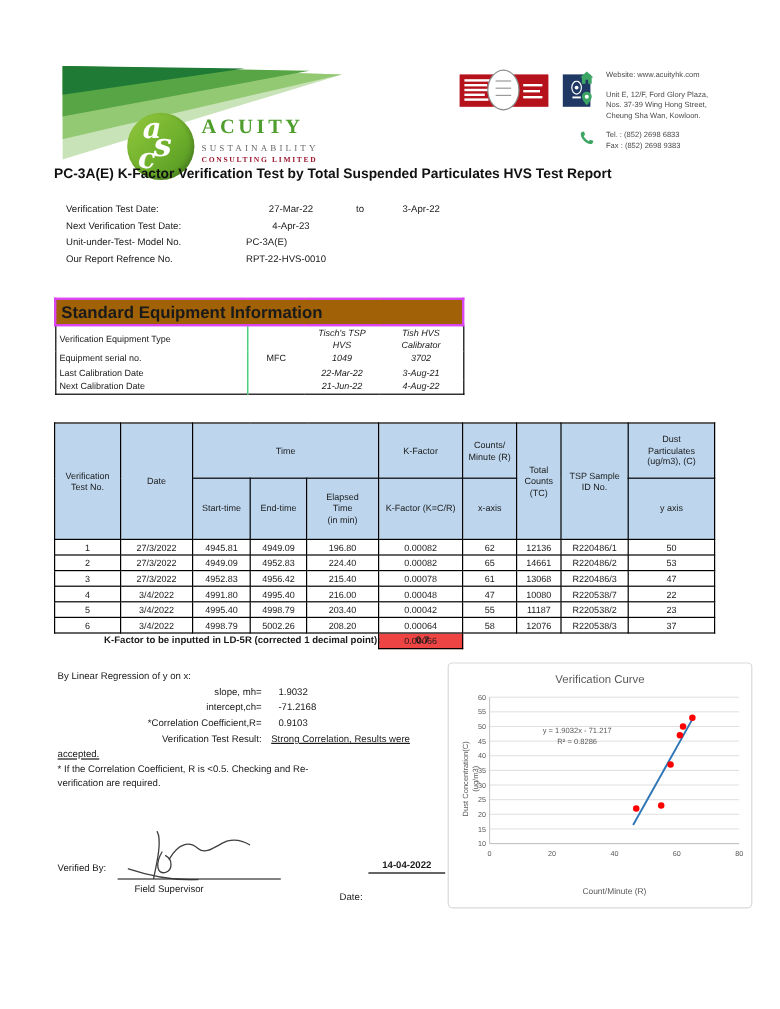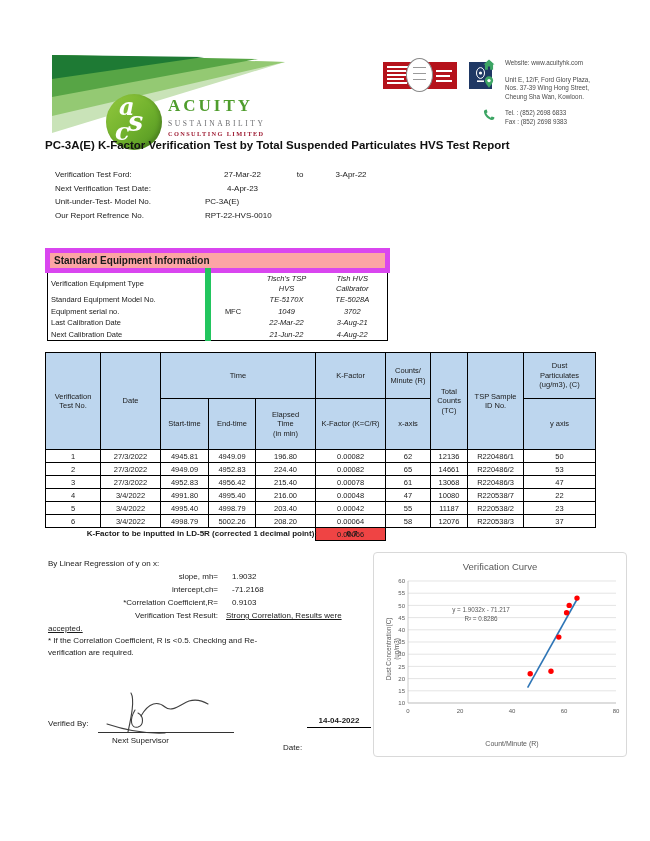--- a/index.html
+++ b/index.html
@@ -43,24 +43,24 @@
   .title { position:absolute; left:45px; top:139px; width:575px; font-size:11.5px; font-weight:bold; color:#111; }
   .meta { position:absolute; left:55px; top:168px; font-size:8px; line-height:13.5px; width:400px; }
   .meta .lbl { display:inline-block; width:150px; }
   .meta .v-c { display:inline-block; width:75px; text-align:center; }
   .meta .v-to { display:inline-block; width:40px; text-align:center; }
   .meta .v-c2 { display:inline-block; width:62px; text-align:center; }
 
   
   .equip { position:absolute; left:45px; top:248px; width:340px; border-collapse:collapse;
            table-layout:fixed; font-size:7.5px; border:1.5px solid #000; }
-  .equip th.eq-title { border:5px solid #d946ef; background:#fca5a5; text-align:left; font-weight:bold;
-                       padding:2px 4px; font-size:10px; }
+  .equip th.eq-title { border:2px solid #d946ef; background:#a16207; text-align:left; font-weight:bold;
+                       padding:2px 4px; font-size:14px; }
   .equip td { border:none; padding:1px 3px; vertical-align:middle; }
-  .equip td.eq-label { border-right:6px solid #22c55e; text-align:left; }
+  .equip td.eq-label { border-right:1px solid #22c55e; text-align:left; }
   .equip td.eq-mid { text-align:center; }
   .equip td.eq-val { text-align:center; white-space:pre-line; line-height:9.5px;font-style:italic; }
 
   
   .results { position:absolute; left:45px; top:352px; width:550px; border-collapse:collapse;
              table-layout:fixed; font-size:7.5px; }
   .results th { border:1px solid #000; background:#bdd6ee; font-weight:normal; white-space:pre-line;
                 line-height:9.5px; padding:1px; vertical-align:middle; }
   .results td { border:1px solid #000; text-align:center; padding:1.5px 1px; height:9px; }
   .results tr.hrow1 th { height:46px; }
@@ -170,21 +170,21 @@
       </svg>
       <div>Tel. : (852) 2698 6833</div>
       <div>Fax : (852) 2698 9383</div>
     </div>
   </div>
 
   <div class="title">PC-3A(E)  K-Factor Verification Test by Total Suspended Particulates HVS Test Report</div>
 
   <div class="meta">
     <div>
-      <span class="lbl">Verification Test Ford:</span><span class="v-c">27-Mar-22</span><span class="v-to">to</span><span class="v-c2">3-Apr-22</span>
+      <span class="lbl">Verification Test Date:</span><span class="v-c">27-Mar-22</span><span class="v-to">to</span><span class="v-c2">3-Apr-22</span>
     </div>
     <div>
       <span class="lbl">Next Verification Test Date:</span><span class="v-c">4-Apr-23</span>
     </div>
     <div>
       <span class="lbl">Unit-under-Test- Model No.</span><span>PC-3A(E)</span>
     </div>
     <div>
       <span class="lbl">Our Report Refrence No.</span><span>RPT-22-HVS-0010</span>
     </div>
@@ -203,26 +203,20 @@
         </tr>
     </thead>
     <tbody id="equip-body">
         <tr>
           <td class="eq-label">Verification Equipment Type</td>
           <td class="eq-mid"></td>
           <td class="eq-val">Tisch's TSP
 HVS</td>
           <td class="eq-val">Tish HVS
 Calibrator</td>
-        </tr>
-        <tr>
-          <td class="eq-label">Standard Equipment Model No.</td>
-          <td class="eq-mid"></td>
-          <td class="eq-val">TE-5170X</td>
-          <td class="eq-val">TE-5028A</td>
         </tr>
         <tr>
           <td class="eq-label">Equipment serial no.</td>
           <td class="eq-mid">MFC</td>
           <td class="eq-val">1049</td>
           <td class="eq-val">3702</td>
         </tr>
         <tr>
           <td class="eq-label">Last Calibration Date</td>
           <td class="eq-mid"></td>
@@ -440,17 +434,17 @@
   <div class="verified-label">Verified By:</div>
   <svg class="sig-svg" width="140" height="44" viewBox="0 0 140 44">
     <g fill="none" stroke="#3f3f3f" stroke-width="1.1" stroke-linecap="round">
       <path d="M33,42 C36,28 40,10 36,3"></path>
       <path d="M12,34 C30,40 48,44 70,43"></path>
       <path d="M40,20 C34,30 36,39 43,37 C49,35 49,26 43,23"></path>
       <path d="M46,26 C54,12 63,11 70,17 C77,23 86,14 94,11 C101,9 108,11 113,14"></path>
     </g>
   </svg>
   <div class="sig-line"></div>
-  <div class="sig-role">Next Supervisor</div>
+  <div class="sig-role">Field Supervisor</div>
   <div class="date-label">Date:</div>
   <div class="date-value">14-04-2022</div>
 
 </div>
 
 </body></html>

